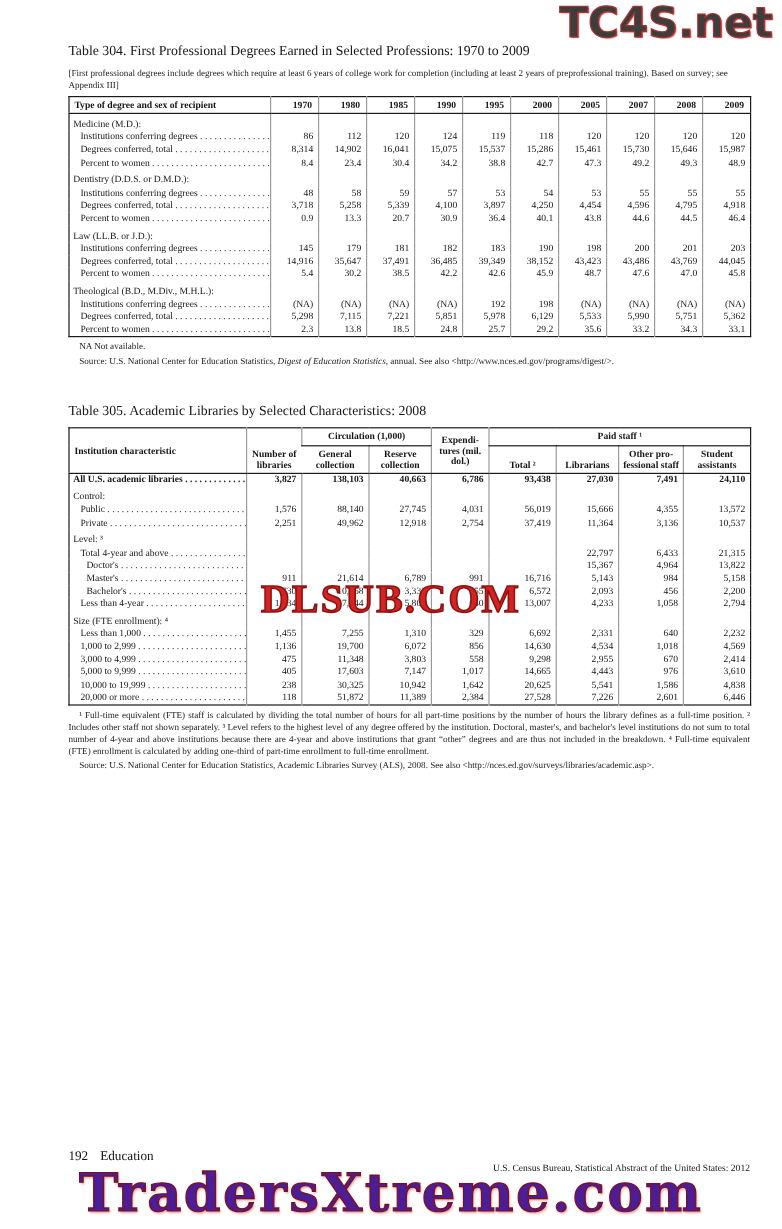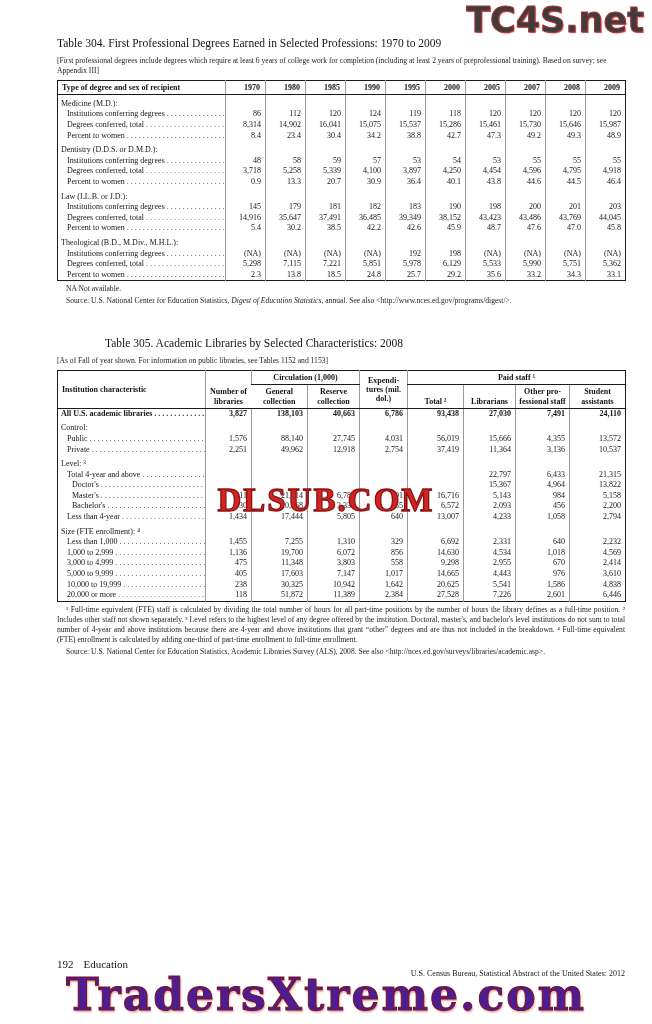--- a/index.html
+++ b/index.html
@@ -4,21 +4,21 @@
 <style>
   * { margin:0; padding:0; box-sizing:border-box; }
   html,body { background:#ffffff; }
   .page {
     position:relative; width:652px; height:1024px; background:#fff;
     font-family:"Liberation Serif", serif; color:#151515; overflow:hidden; margin:0 auto;
   }
   .content { position:absolute; left:57px; top:36px; width:568px; }
 
   .t-title { font-size:11.5px; font-weight:normal; line-height:1.3; margin-bottom:5px; }
-  .t-title.t2 { margin-top:30px;margin-left:48px; }
+  .t-title.t2 { margin-top:30px; }
   .t-note { font-size:7.6px; line-height:1.3; margin-bottom:4px; color:#1c1c1c; }
 
   table.tbl {
     width:568px; border-collapse:collapse; table-layout:fixed;
     font-size:8px; border:1px solid #1a1a1a; margin-bottom:3px;
   }
   .tbl th, .tbl td { border-left:1px solid #9a9a9a; padding:0 4px 0 2px; line-height:10.6px; }
   .tbl th:first-child, .tbl td:first-child { border-left:none; }
   .tbl thead th { border-bottom:1px solid #1a1a1a; font-weight:bold; vertical-align:middle; text-align:center; line-height:1.15; padding:2px 2px; }
   .tbl thead th.lblh { text-align:left; padding-left:4px; }
@@ -313,21 +313,20 @@
             <td class="num">34.3</td>
             <td class="num">33.1</td>
           </tr>
         </tbody>
     </table>
 
     <p class="fnote na">NA Not available.</p>
     <p class="fnote src"><span>Source: U.S. National Center for Education Statistics, </span><i>Digest of Education Statistics</i><span>, annual. See also &lt;http://www.nces.ed.gov/programs/digest/&gt;.</span></p>
 
     <h1 class="t-title t2">Table 305. Academic Libraries by Selected Characteristics: 2008</h1>
-    <p class="t-note">[As of Fall of year shown. For information on public libraries, see Tables 1152 and 1153]</p>
 
     <table class="tbl">
       <colgroup>
         <col style="width:148px">
         <col style="width:46px">
           <col style="width:56px">
           <col style="width:52px">
           <col style="width:48px">
         <col style="width:56px">
           <col style="width:52px">

